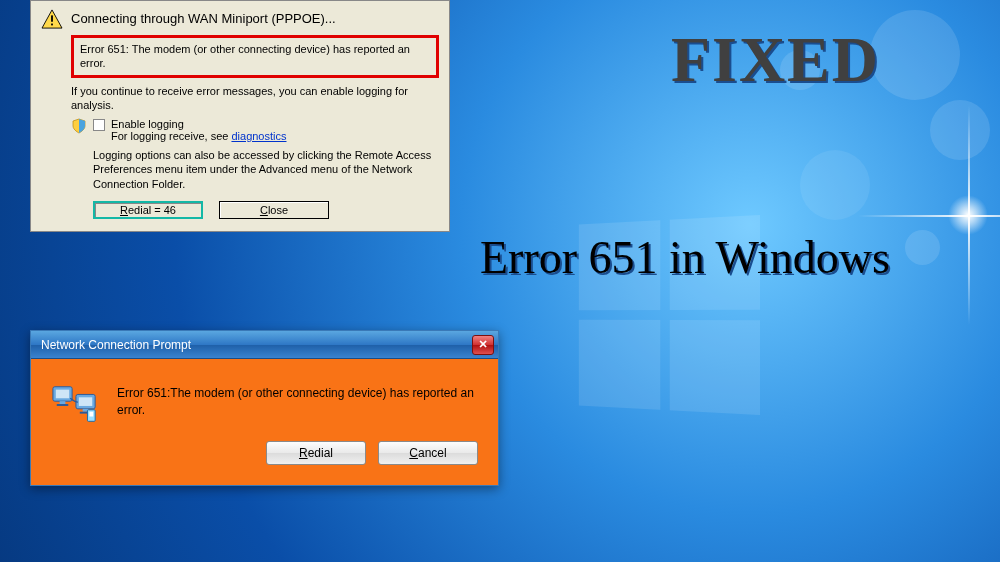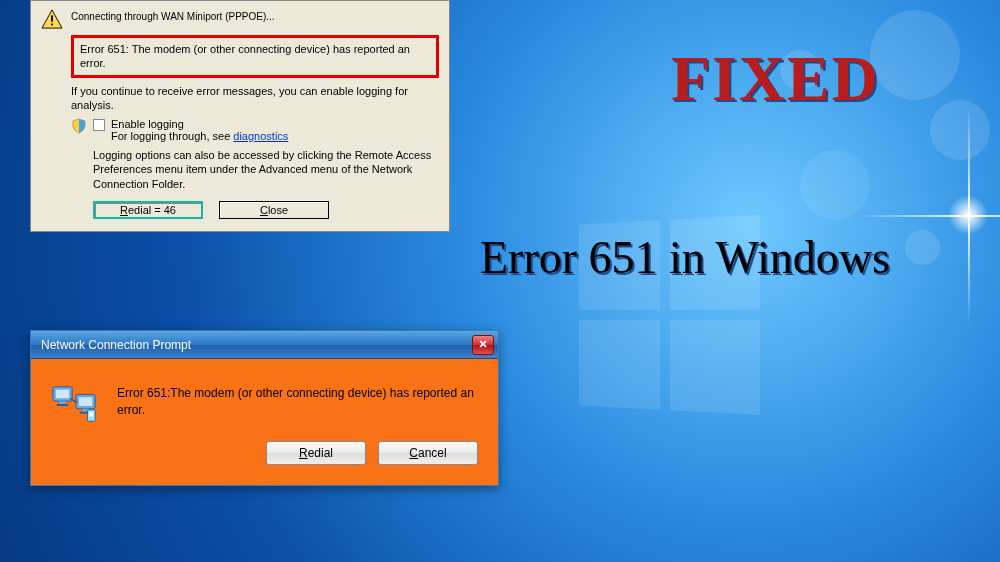--- a/index.html
+++ b/index.html
@@ -28,41 +28,41 @@
   .star:before { width:220px; height:2px; left:-110px; top:0; }
   .star:after { width:2px; height:220px; left:0; top:-110px; background: linear-gradient(to bottom, transparent, #fff, transparent);}
   .star .glow { position:absolute; width:40px; height:40px; left:-20px; top:-20px; border-radius:50%; background: radial-gradient(circle, #fff 0%, rgba(255,255,255,0.6) 30%, transparent 70%);}
 
   
   .winlogo { position:absolute; right:240px; top:220px; width:190px; height:190px; display:grid; grid-template-columns:1fr 1fr; grid-template-rows:1fr 1fr; gap:10px; transform: perspective(600px) rotateY(-18deg); opacity:0.35; }
   .winlogo div { background: rgba(255,255,255,0.3); }
 
   
   .headline-fixed {
-    position:absolute; top:42px; right:120px; font-family: Georgia, "Times New Roman", serif;
-    font-size:64px; font-weight:bold; color:#b91c1c; letter-spacing:2px;
+    position:absolute; top:23px; right:120px; font-family: Georgia, "Times New Roman", serif;
+    font-size:64px; font-weight:bold; color:#404040; letter-spacing:2px;
     text-shadow: 2px 2px 0 #1a4d8f;
   }
   .headline-main {
     position:absolute; top:230px; right:60px; width:460px;
     font-family: Georgia, "Times New Roman", serif;
     font-size:46px; color:#000; line-height:1.2; text-align:left;
     text-shadow: 2px 2px 0 #1a4d8f;
   }
 
   
   .dialog1 {
     position:absolute; top:0px; left:30px; width:420px;
     background: #ece9d8; border: 1px solid #888; padding:8px 10px 12px 10px;
     font-size:11px; color:#000;
   }
   .dialog1 .title-row { display:flex; align-items:flex-start; gap:8px; margin-bottom:6px;}
   .warn-icon { width:22px; height:20px; position:relative; flex-shrink:0; }
   .warn-icon svg { width:100%; height:100%; }
-  .dialog1 .conn-title { font-size:10px; padding-top:2px;}
+  .dialog1 .conn-title { font-size:13px; padding-top:2px;}
   .red-box { border:3px solid #e00000; padding:4px 6px; margin:2px 0 6px 30px; font-size:11px; line-height:1.3;}
   .info-line { margin-left:30px; line-height:1.3; margin-bottom:6px;}
   .logging-row { margin-left:30px; display:flex; align-items:flex-start; gap:6px; margin-bottom:2px;}
   .shield { width:16px; height:16px; flex-shrink:0; }
   .chk { width:12px; height:12px; border:1px solid #888; background:#fff; flex-shrink:0; margin-top:1px;}
   .logging-text { font-size:11px;}
   .diag-link { color:#0033cc; text-decoration:underline; cursor:pointer;}
   .logging-note { margin-left:52px; font-size:11px; line-height:1.3; margin-top:6px; margin-bottom:10px;}
   .btn-row1 { margin-left:52px; display:flex; gap:16px;}
   .xp-btn {
@@ -136,21 +136,21 @@
   <div class="logging-row">
     <span class="shield">
       <svg viewBox="0 0 16 16">
           <path d="M8 1 L14 3 V8 C14 12 8 15 8 15 C8 15 2 12 2 8 V3 Z" fill="#ffcf3f" stroke="#b8860b" stroke-width="0.7"></path>
           <path d="M8 1 L14 3 V8 C14 12 8 15 8 15 Z" fill="#4aa3df"></path>
         </svg>
     </span>
     <span class="chk"></span>
     <span class="logging-text">
       <span>Enable logging</span><br>
-      <span>For logging through, see </span><span class="diag-link">diagnostics</span>
+      <span>For logging receive, see </span><span class="diag-link">diagnostics</span>
     </span>
   </div>
   <div class="logging-note">Logging options can also be accessed by clicking the Remote Access Preferences menu item under the Advanced menu of the Network Connection Folder.</div>
   <div class="btn-row1">
     <div class="xp-btn default"><span style="text-decoration:underline">R</span>edial = 46</div>
     <div class="xp-btn"><span style="text-decoration:underline">C</span>lose</div>
   </div>
 </div>
 
 <div class="dialog2">

